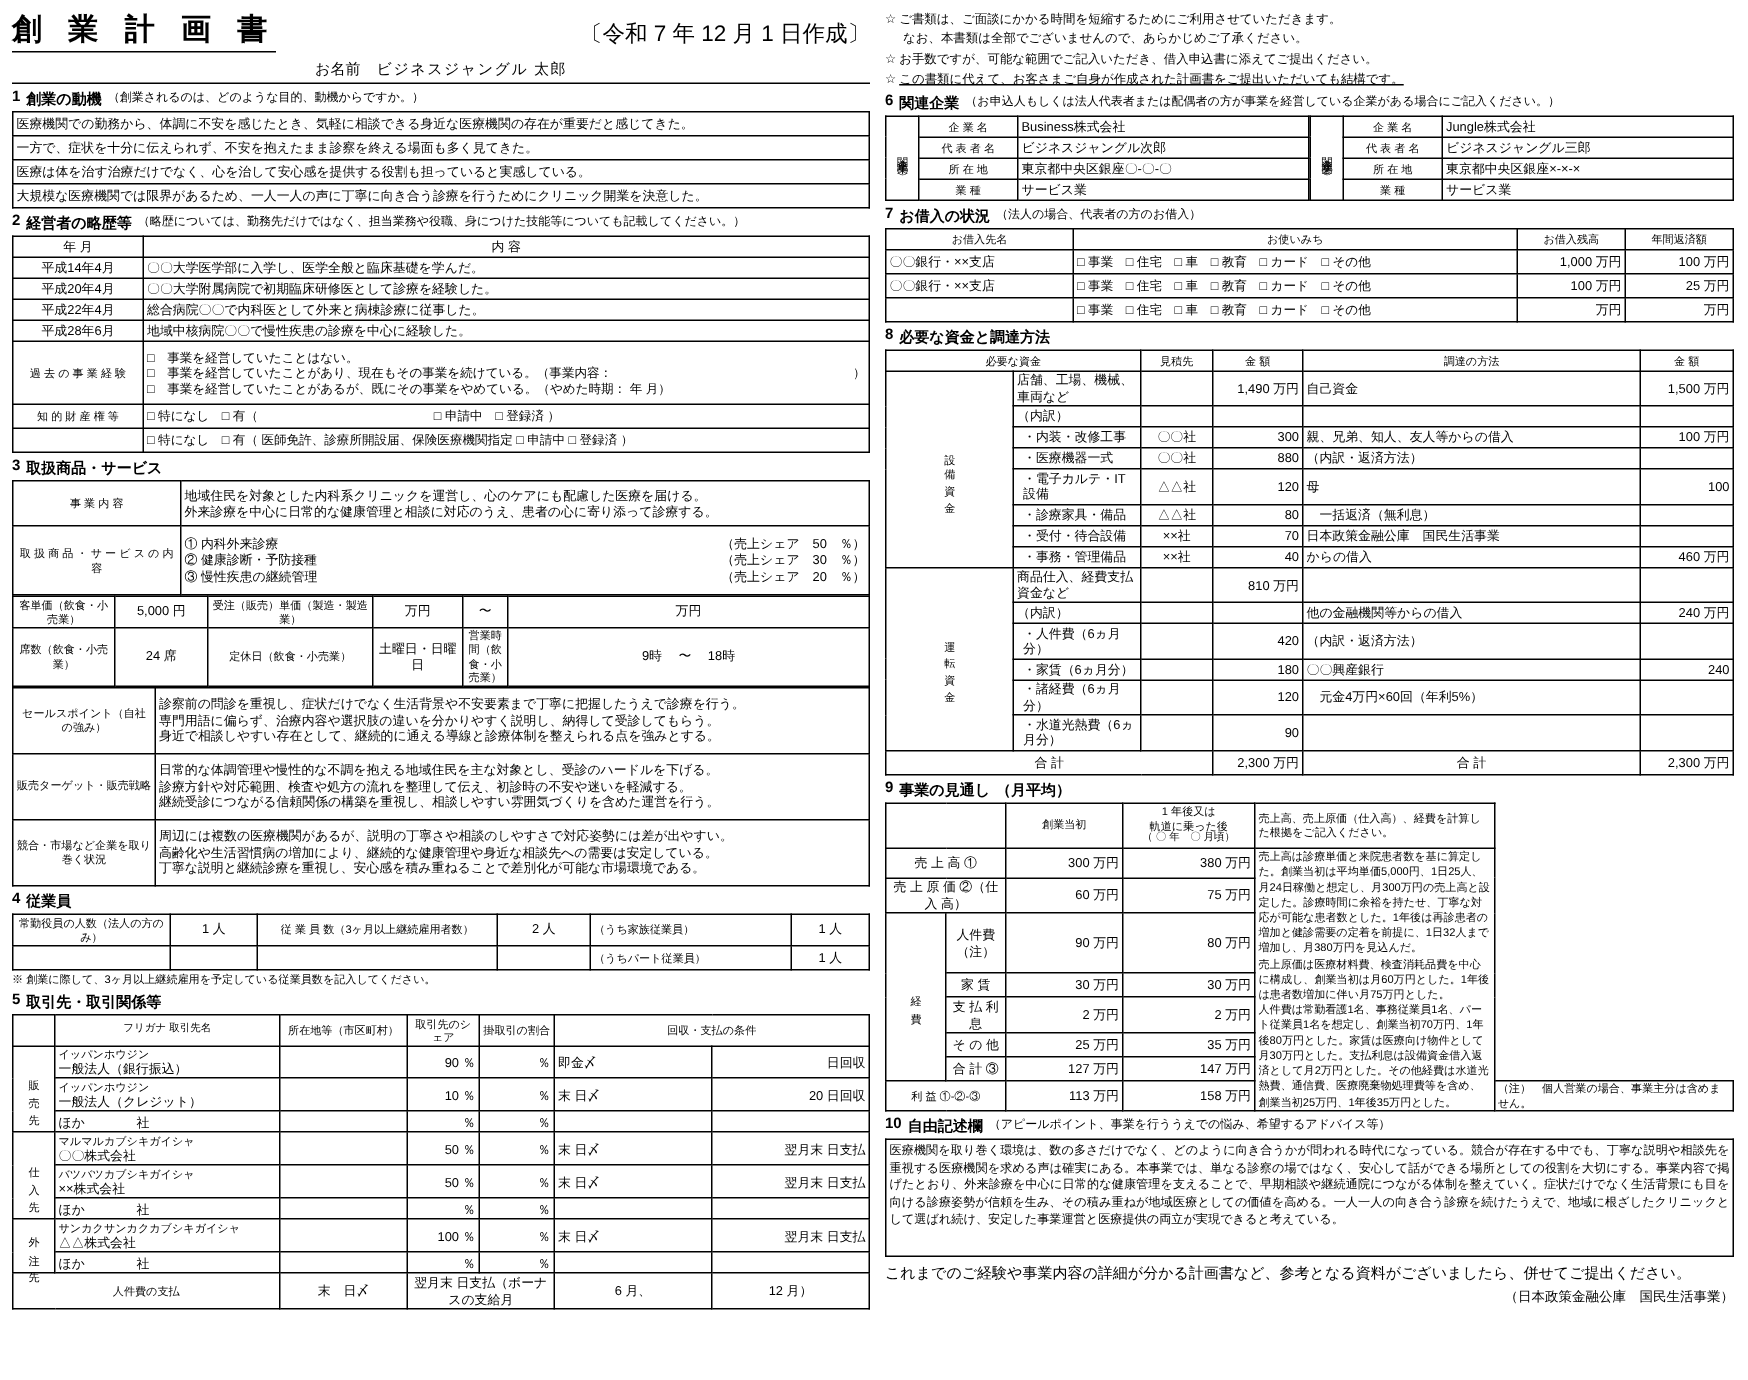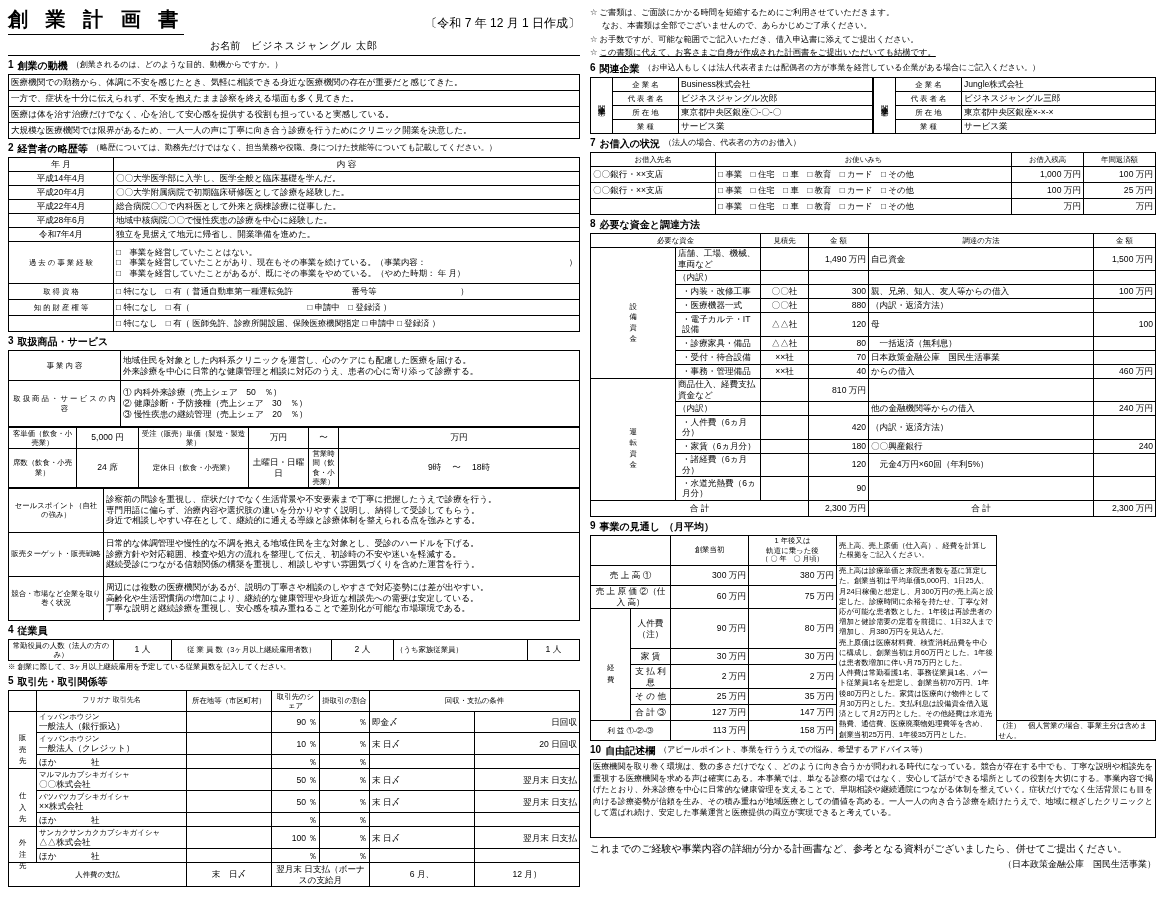--- a/index.html
+++ b/index.html
@@ -12,21 +12,21 @@
     color:#000;
   }
   .page { position:relative; width:1165px; height:920px; padding:6px 8px; display:flex; gap:10px; }
   .col { width:572px; }
   .colR { width:566px; }
 
   
   .doc-title { font-size:20px; letter-spacing:6px; font-weight:bold; }
   .title-row { display:flex; align-items:flex-end; justify-content:space-between; }
   .title-underline { border-bottom:1.5px solid #000; padding-bottom:1px; }
-  .date-line { font-size:12px; padding-bottom:3px;margin-left:32px; }
+  .date-line { font-size:15px; padding-bottom:3px;margin-left:32px; }
   .name-row { text-align:center; font-size:10px; margin-top:4px; padding-bottom:2px; border-bottom:1px solid #000; }
   .name-row .nm { margin-left:8px; letter-spacing:1px; }
 
   .sec { display:flex; align-items:flex-start; gap:4px; margin-top:3px; margin-bottom:1px; }
   .sec .num { font-weight:bold; font-size:10px; }
   .sec .ttl { font-weight:bold; font-size:10px; }
   .sec .hint { font-size:8px; font-weight:normal; }
 
   table { border-collapse:collapse; width:100%; table-layout:fixed; }
   td, th { border:1px solid #000; padding:1px 2px; vertical-align:middle; font-size:8.6px; line-height:1.25; font-weight:normal; }
@@ -41,21 +41,21 @@
   .star { margin-right:2px; }
   .ul { text-decoration:underline; }
   .free { font-size:8.1px; line-height:1.42; text-align:justify; }
   .foot { font-size:10px; margin-top:4px; }
   .footr { text-align:right; font-size:9px; margin-top:2px; }
   .tight td { padding:0.5px 2px; }
   .h14 { height:14px; }
   .h16 { height:16px; }
   .h18 { height:18px;margin-left:36px; }
   .h20 { height:20px; }
-  .flexline { display:flex; align-items:center; }
+  .flexline { display:flex; justify-content:space-between; align-items:center; }
 </style>
 </head>
 <body>
 
 <div class="page">
 
   <div class="col">
 
     <div class="title-row">
       <div class="doc-title title-underline">創 業 計 画 書</div>
@@ -89,54 +89,46 @@
       </table>
 
     <div class="sec">
       <span class="num">2</span>
       <span class="ttl">経営者の略歴等</span>
       <span class="hint">（略歴については、勤務先だけではなく、担当業務や役職、身につけた技能等についても記載してください。）</span>
     </div>
     <table>
       <tbody>
           <tr class="h14">
-        <td class="c" style="width:105px">年 月</td>
+        <td class="c" style="width:87px">年 月</td>
         <td class="c">内 容</td>
       </tr>
       <tr class="h14">
             <td class="c">平成14年4月</td>
             <td>〇〇大学医学部に入学し、医学全般と臨床基礎を学んだ。</td>
           </tr>
       <tr class="h14">
             <td class="c">平成20年4月</td>
             <td>〇〇大学附属病院で初期臨床研修医として診療を経験した。</td>
           </tr>
       <tr class="h14">
             <td class="c">平成22年4月</td>
             <td>総合病院〇〇で内科医として外来と病棟診療に従事した。</td>
           </tr>
       <tr class="h14">
             <td class="c">平成28年6月</td>
             <td>地域中核病院〇〇で慢性疾患の診療を中心に経験した。</td>
-          </tr>
-      <tr class="h14">
-            <td class="c">令和7年4月</td>
-            <td>独立を見据えて地元に帰省し、開業準備を進めた。</td>
           </tr>
       <tr>
         <td class="c xsm" style="height:42px;">過 去 の 事 業 経 験</td>
         <td>
           <div class="chk">□　<span>事業を経営していたことはない。</span></div>
           <div class="chk">□　<span>事業を経営していたことがあり、現在もその事業を続けている。（事業内容：</span><span style="float:right">）</span></div>
           <div class="chk">□　<span>事業を経営していたことがあるが、既にその事業をやめている。（やめた時期：    年   月）</span></div>
         </td>
-      </tr>
-      <tr class="h16">
-        <td class="c xsm">取 得 資 格</td>
-        <td class="chk">□ 特になし　□ 有（ 普通自動車第一種運転免許　　　　　　　番号等　　　　　　　　　　）</td>
       </tr>
       <tr class="h16">
         <td class="c xsm">知 的 財 産 権 等</td>
         <td class="chk">□ 特になし　□ 有（　　　　　　　　　　　　　　□ 申請中　□ 登録済 ）</td>
       </tr>
       <tr class="h16">
         <td class="c xsm"></td>
         <td class="chk">□ 特になし　□ 有（ 医師免許、診療所開設届、保険医療機関指定 □ 申請中 □ 登録済 ）</td>
       </tr>
     </tbody>
@@ -231,20 +223,28 @@
     </div>
     <table>
       <tbody>
           <tr class="h16">
         <td class="c xsm" style="width:105px">常勤役員の人数（法人の方のみ）</td>
         <td class="c" style="width:58px">1 人</td>
         <td class="c xsm" style="width:160px">従 業 員 数（3ヶ月以上継続雇用者数）</td>
         <td class="c" style="width:62px">2 人</td>
         <td class="xsm">（うち家族従業員）</td>
         <td class="c" style="width:52px">1 人</td>
+      </tr>
+      <tr class="h16">
+        <td class="c xsm"></td>
+        <td class="c"></td>
+        <td class="c xsm"></td>
+        <td class="c"></td>
+        <td class="xsm">（うちパート従業員）</td>
+        <td class="c">1 人</td>
       </tr>
     </tbody>
       </table>
     <div class="xsm" style="margin-top:1px">※ 創業に際して、3ヶ月以上継続雇用を予定している従業員数を記入してください。</div>
 
     <div class="sec">
       <span class="num">5</span>
       <span class="ttl">取引先・取引関係等</span>
     </div>
     <table class="tight">

